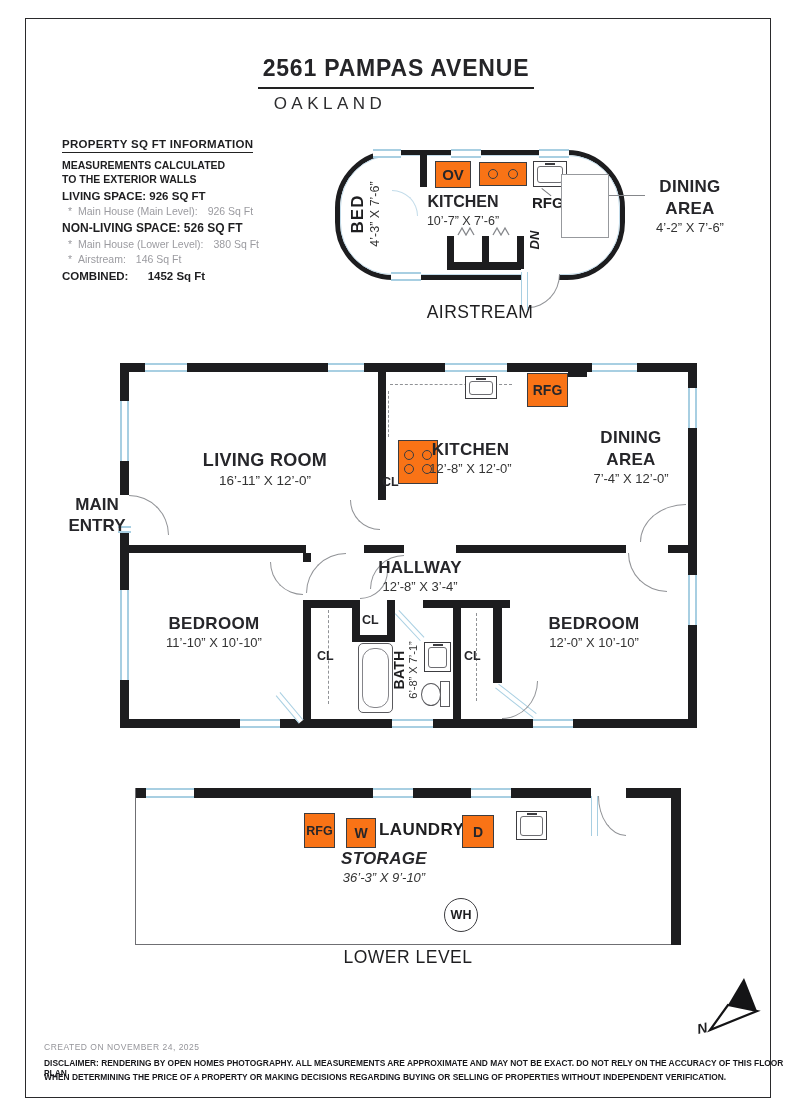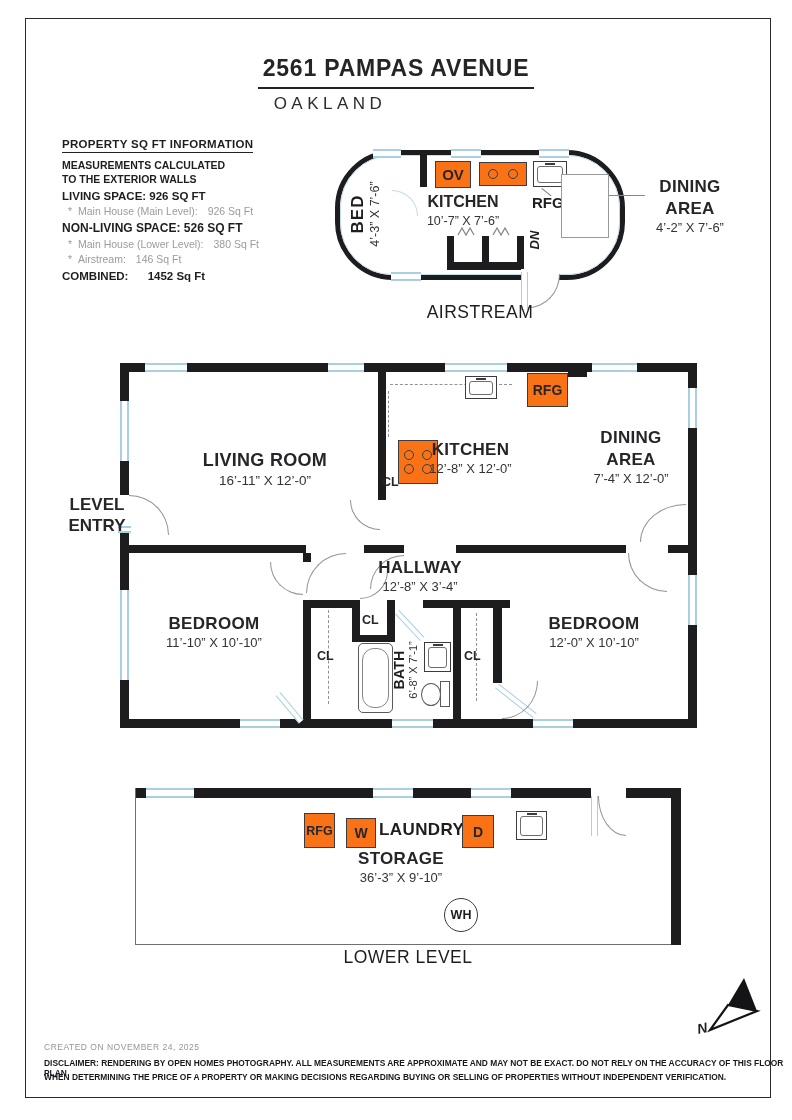--- a/index.html
+++ b/index.html
@@ -236,21 +236,21 @@
       <div class="rname">BEDROOM</div>
       <div class="rdims">12’-0” X 10’-10”</div>
     </div>
     <div class="vwrap" style="left:243px;top:284px;width:84px;height:46px;transform:rotate(-90deg);">
       <div class="rname" style="font-size:14px;">BATH</div>
       <div class="rdims" style="font-size:11px;">6’-8” X 7’-1”</div>
     </div>
   </div>
 
   <div class="rlabel" style="left:50px;top:494px;width:94px;font-weight:bold;font-size:17px;line-height:1.25;">
-    <div>LEVEL</div>
+    <div>MAIN</div>
     <div>ENTRY</div>
   </div>
 
   <div class="abs" style="left:135px;top:788px;width:545px;height:157px;border-left:1.2px solid #6f6f73;border-bottom:1.2px solid #6f6f73;box-sizing:border-box;">
     <div class="wall" style="left:0;top:0;width:545px;height:10px;"></div>
     <div class="wall" style="left:535px;top:0;width:10px;height:157px;"></div>
     <div class="winh" style="left:10px;top:0;width:48px;height:10px;"></div>
     <div class="winh" style="left:237px;top:0;width:40px;height:10px;"></div>
     <div class="winh" style="left:335px;top:0;width:40px;height:10px;"></div>
     <div class="gap" style="left:455px;top:0;width:35px;height:10px;"></div>
@@ -263,21 +263,21 @@
         <span>W</span>
       </div>
     <div class="abs" style="left:243px;top:32px;font-size:17px;font-weight:bold;letter-spacing:.4px;">LAUNDRY</div>
     <div class="fixbox" style="left:326px;top:27px;width:32px;height:33px;font-size:14px;">
         <span>D</span>
       </div>
     <div class="sink" style="left:380px;top:23px;width:31px;height:29px;">
         <div class="basin"></div>
         <div class="tap"></div>
       </div>
-    <div class="rlabel" style="left:165px;top:60px;width:200px;">
+    <div class="rlabel" style="left:148px;top:60px;width:200px;font-style:italic;">
       <div class="rname">STORAGE</div>
       <div class="rdims">36’-3” X 9’-10”</div>
     </div>
     <div class="abs" style="left:308px;top:110px;width:34px;height:34px;border:1.4px solid #3c3c40;border-radius:50%;box-sizing:border-box;display:flex;align-items:center;justify-content:center;font-size:12.5px;font-weight:bold;">
         <span>WH</span>
       </div>
   </div>
   <div class="caption" style="left:303px;top:947px;width:210px;">LOWER LEVEL</div>
 
   <svg class="abs" style="left:690px;top:968px;" width="82" height="78">

